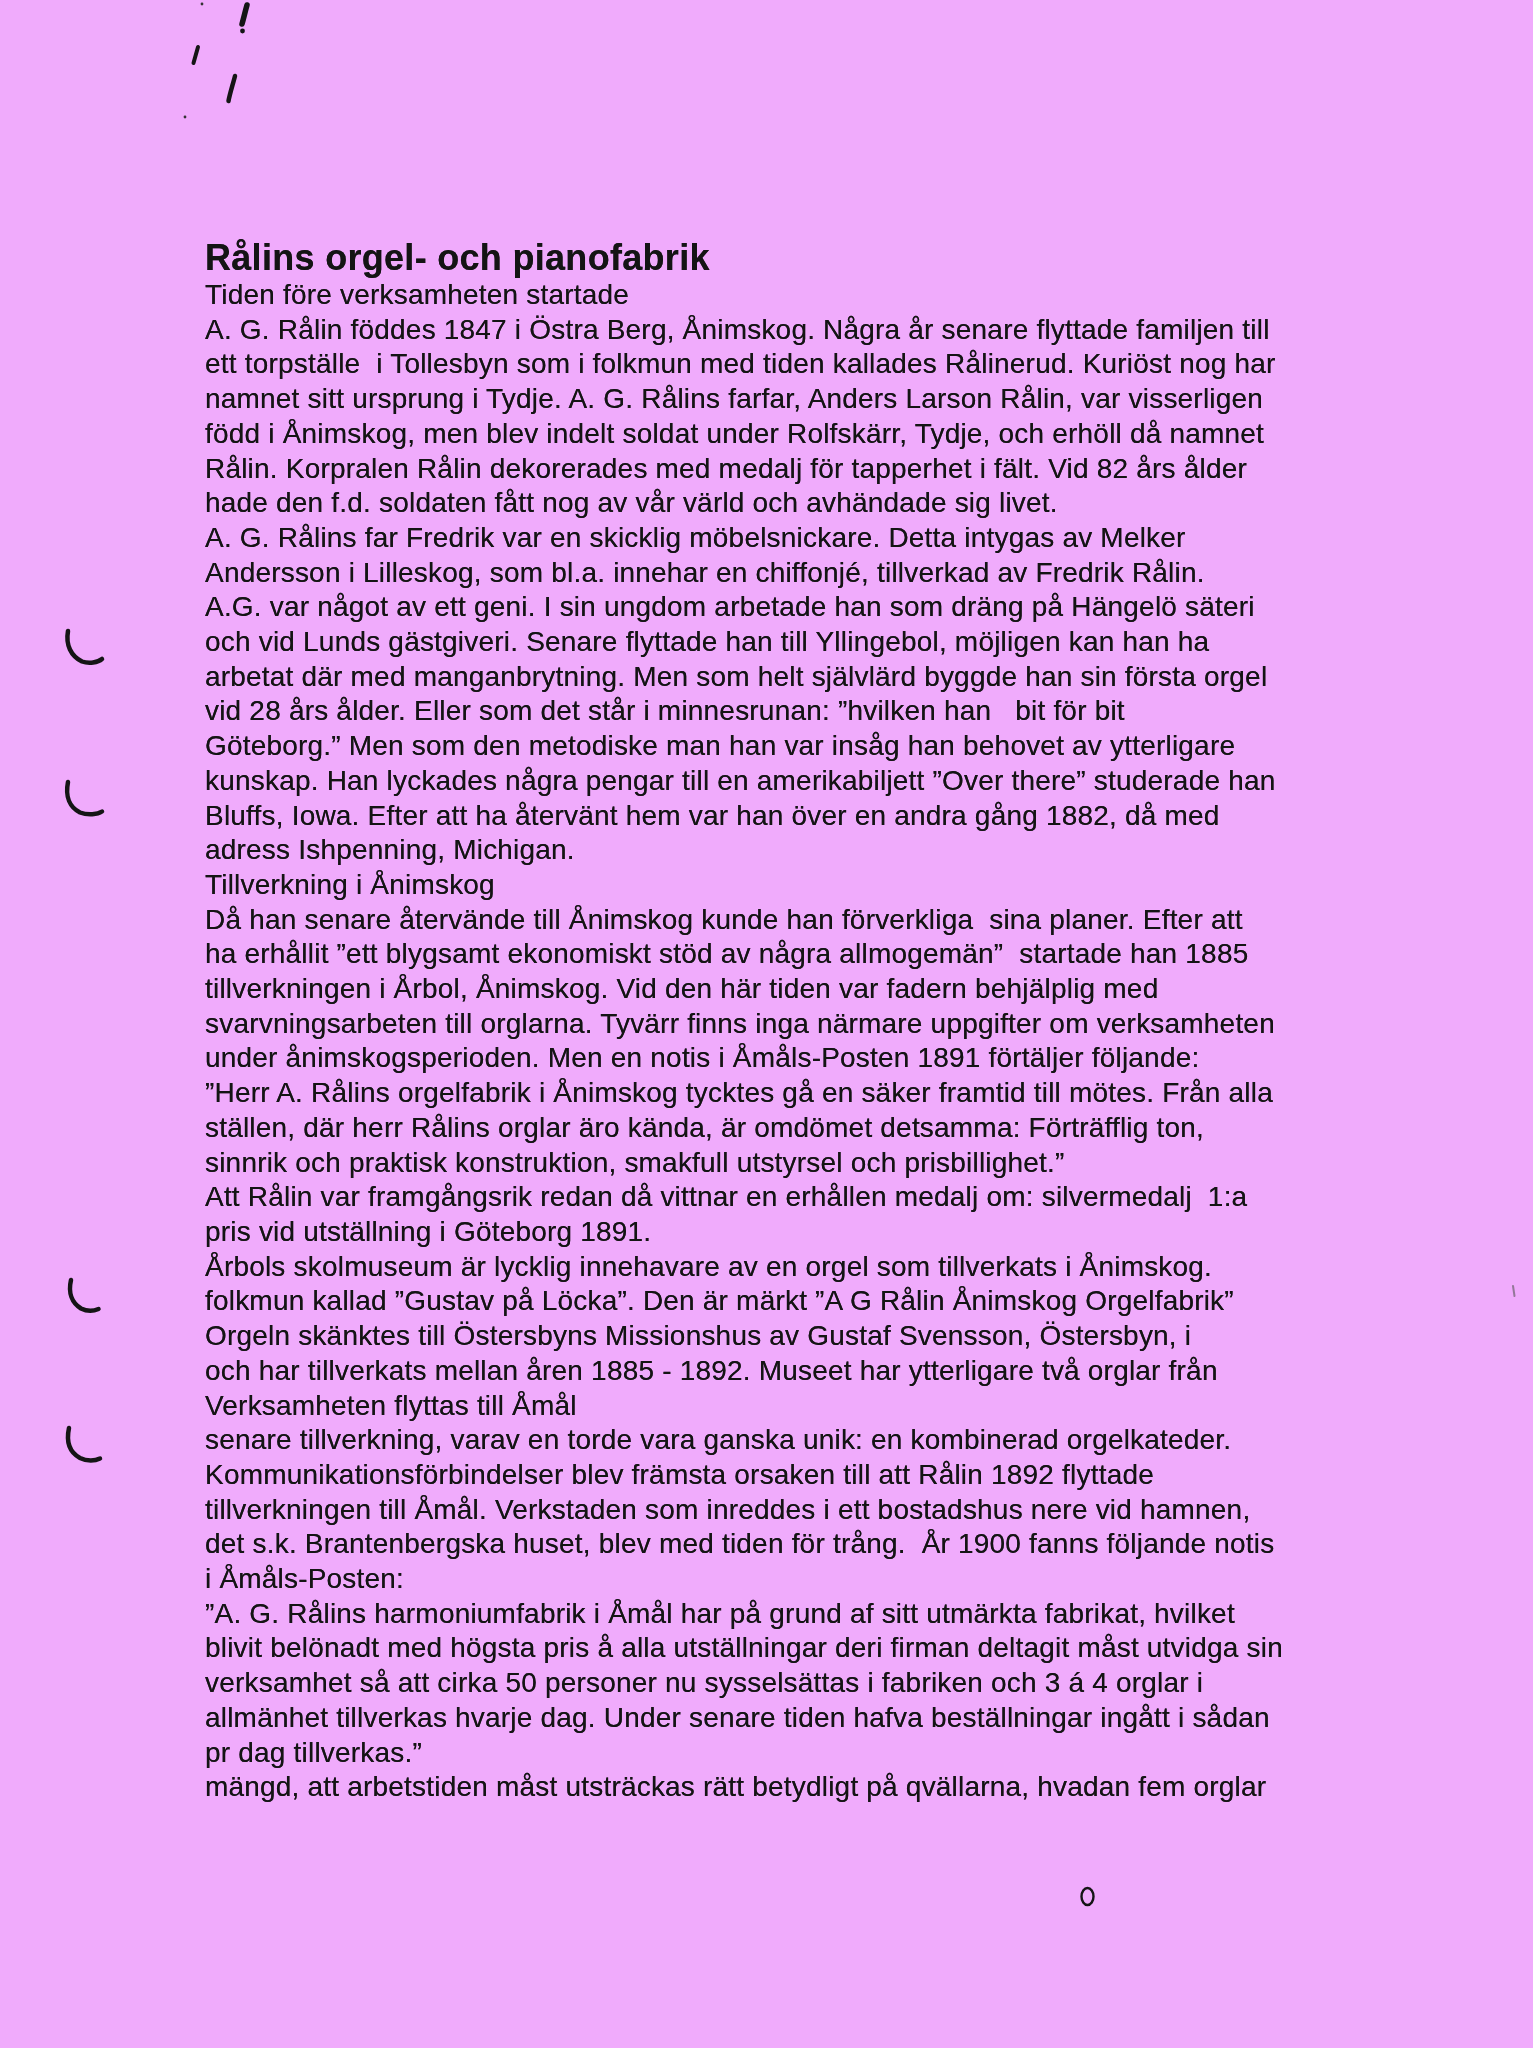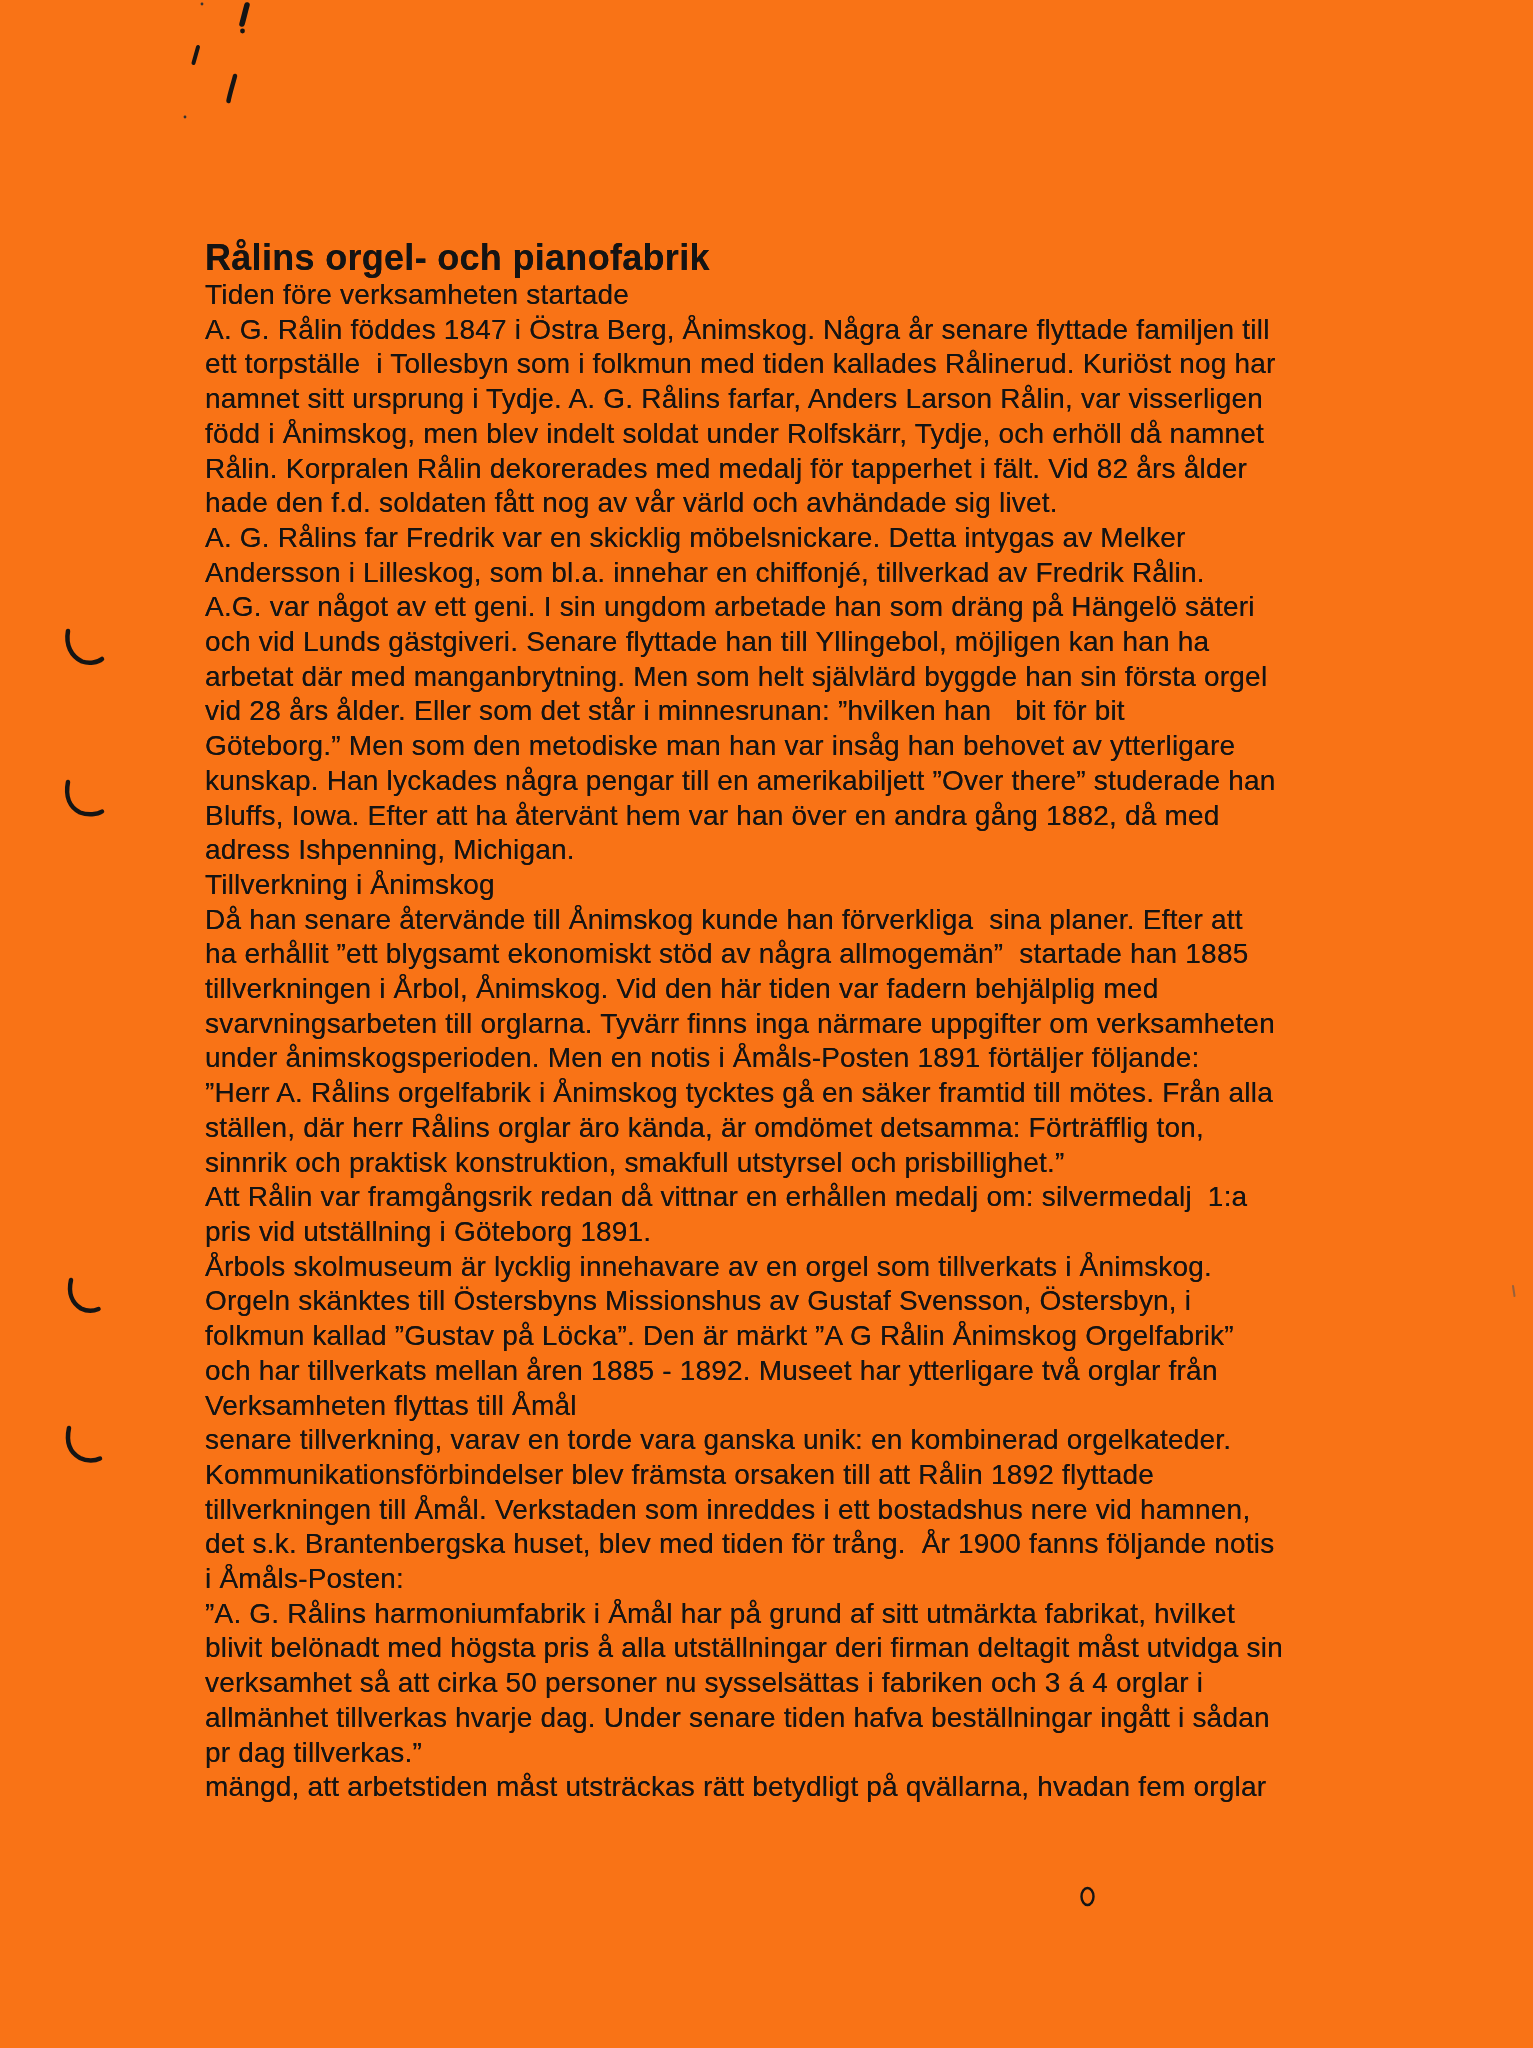--- a/index.html
+++ b/index.html
@@ -36,21 +36,21 @@
   }
   .artifacts {
     position: absolute;
     left: 0; top: 0;
     pointer-events: none;
   }
 </style>
 </head>
 <body>
 
-<div class="page" style="background: #f97316;">
+<div class="page" style="background: #f0abfc;">
 
   <div class="text-block" style="color: rgb(20, 20, 20);">
       <div class="line h1">Rålins orgel- och pianofabrik</div>
       <div class="line h2">Tiden före verksamheten startade</div>
       <div class="line body">A. G. Rålin föddes 1847 i Östra Berg, Ånimskog. Några år senare flyttade familjen till</div>
       <div class="line body">ett torpställe  i Tollesbyn som i folkmun med tiden kallades Rålinerud. Kuriöst nog har</div>
       <div class="line body">namnet sitt ursprung i Tydje. A. G. Rålins farfar, Anders Larson Rålin, var visserligen</div>
       <div class="line body">född i Ånimskog, men blev indelt soldat under Rolfskärr, Tydje, och erhöll då namnet</div>
       <div class="line body">Rålin. Korpralen Rålin dekorerades med medalj för tapperhet i fält. Vid 82 års ålder</div>
       <div class="line body">hade den f.d. soldaten fått nog av vår värld och avhändade sig livet.</div>
@@ -69,22 +69,22 @@
       <div class="line body">ha erhållit ”ett blygsamt ekonomiskt stöd av några allmogemän”  startade han 1885</div>
       <div class="line body">tillverkningen i Årbol, Ånimskog. Vid den här tiden var fadern behjälplig med</div>
       <div class="line body">svarvningsarbeten till orglarna. Tyvärr finns inga närmare uppgifter om verksamheten</div>
       <div class="line body">under ånimskogsperioden. Men en notis i Åmåls-Posten 1891 förtäljer följande:</div>
       <div class="line body">”Herr A. Rålins orgelfabrik i Ånimskog tycktes gå en säker framtid till mötes. Från alla</div>
       <div class="line body">ställen, där herr Rålins orglar äro kända, är omdömet detsamma: Förträfflig ton,</div>
       <div class="line body">sinnrik och praktisk konstruktion, smakfull utstyrsel och prisbillighet.”</div>
       <div class="line body">Att Rålin var framgångsrik redan då vittnar en erhållen medalj om: silvermedalj  1:a</div>
       <div class="line body">pris vid utställning i Göteborg 1891.</div>
       <div class="line body">Årbols skolmuseum är lycklig innehavare av en orgel som tillverkats i Ånimskog.</div>
+      <div class="line body">folkmun kallad ”Gustav på Löcka”. Den är märkt ”A G Rålin Ånimskog Orgelfabrik”</div>
       <div class="line body">Orgeln skänktes till Östersbyns Missionshus av Gustaf Svensson, Östersbyn, i</div>
-      <div class="line body">folkmun kallad ”Gustav på Löcka”. Den är märkt ”A G Rålin Ånimskog Orgelfabrik”</div>
       <div class="line body">och har tillverkats mellan åren 1885 - 1892. Museet har ytterligare två orglar från</div>
       <div class="line h2">Verksamheten flyttas till Åmål</div>
       <div class="line body">senare tillverkning, varav en torde vara ganska unik: en kombinerad orgelkateder.</div>
       <div class="line body">Kommunikationsförbindelser blev främsta orsaken till att Rålin 1892 flyttade</div>
       <div class="line body">tillverkningen till Åmål. Verkstaden som inreddes i ett bostadshus nere vid hamnen,</div>
       <div class="line body">det s.k. Brantenbergska huset, blev med tiden för trång.  År 1900 fanns följande notis</div>
       <div class="line body">i Åmåls-Posten:</div>
       <div class="line body">”A. G. Rålins harmoniumfabrik i Åmål har på grund af sitt utmärkta fabrikat, hvilket</div>
       <div class="line body">blivit belönadt med högsta pris å alla utställningar deri firman deltagit måst utvidga sin</div>
       <div class="line body">verksamhet så att cirka 50 personer nu sysselsättas i fabriken och 3 á 4 orglar i</div>

